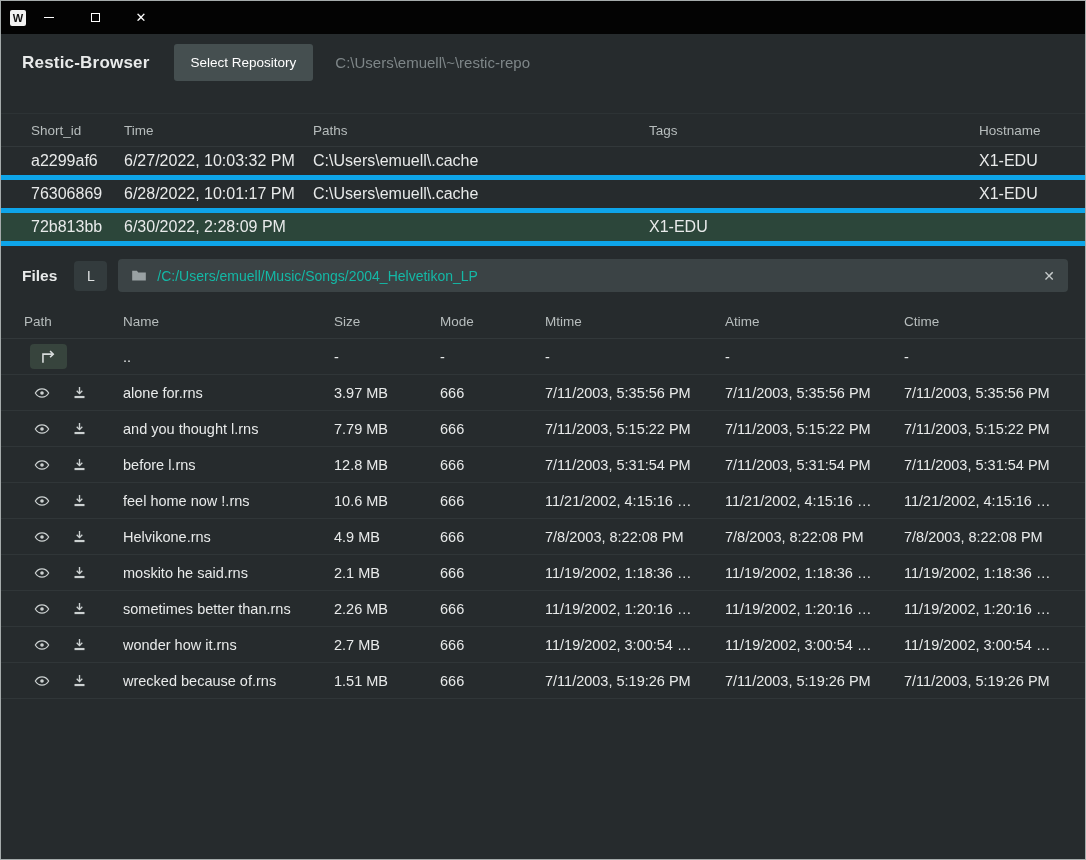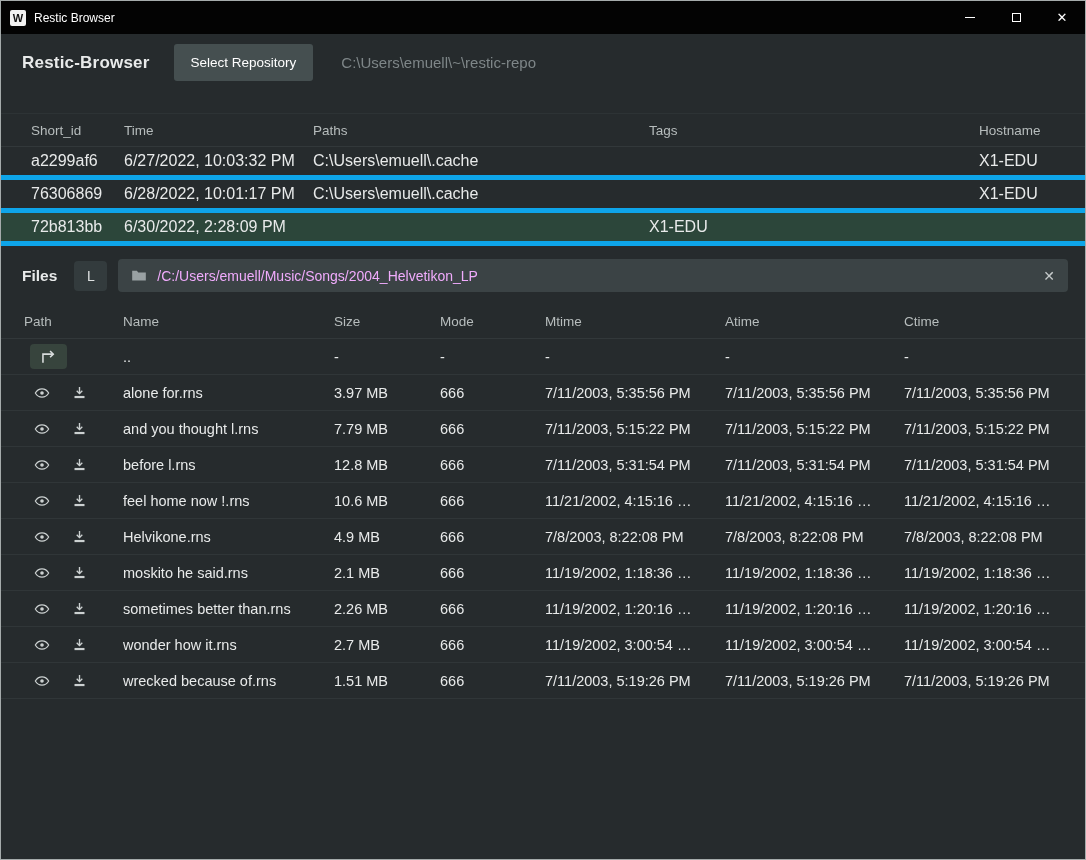--- a/index.html
+++ b/index.html
@@ -21,60 +21,59 @@
   .win-btn { width:46px; height:100%; display:flex; align-items:center; justify-content:center; color:#fff; background:none; border:none; }
   .min-glyph { width:10px; height:1px; background:#fff; display:block; }
   .max-glyph { width:9px; height:9px; border:1px solid #fff; display:block; }
   .close-glyph { font-size:13px; line-height:1; color:#fff; }
 
   
   .toolbar { height:57px; display:flex; align-items:center; padding:8px 21px; }
   .app-title { font-size:17px; font-weight:bold; letter-spacing:.2px; }
   .repo-btn { margin-left:24px; background:#454f50; color:#fff; border:none; border-radius:3px;
               font-family:inherit; font-size:13.5px; font-weight:normal; padding:11px 17px; }
-  .repo-path { margin-left:28px; color:#7e8688; font-size:15px; }
+  .repo-path { margin-left:22px; color:#7e8688; font-size:15px; }
 
   .section-heading { padding:22px 21px 0; font-size:15.5px; font-weight:bold; }
 
   
   .snap-grid { display:grid; grid-template-columns:93px 189px 336px 330px 1fr; padding:0 30px; align-items:center; }
   .file-grid { display:grid; grid-template-columns:99px 211px 106px 105px 180px 179px 1fr; padding:0 23px; align-items:center; }
   .table-header { height:34px; color:#b7bdbd; font-size:13.5px; border-bottom:1px solid #32383a; }
   .snap-header { margin-top:22px; border-top:1px solid #2d3335; }
   .cell { white-space:nowrap; overflow:hidden; text-overflow:ellipsis; padding-right:10px; }
 
   .row { height:33px; font-size:16px; border-bottom:5px solid #0ea5e9; }
   .row.selected { background:#2c463a; }
 
   
   .files-bar { display:flex; align-items:center; padding:13px 17px 13px 21px; }
   .files-heading { font-size:15.5px; font-weight:bold; }
   .list-btn { margin-left:17px; width:33px; height:30px; background:#333b3d; border:none; border-radius:4px;
               color:#dfe2e2; font-family:inherit; font-size:14px; }
   .path-bar { flex:1; margin-left:11px; height:33px; background:#3b4345; border-radius:4px;
               display:flex; align-items:center; padding:0 13px; }
-  .path-text { color:#f0abfc; font-size:14px; margin-left:10px; flex:1; white-space:nowrap; overflow:hidden; text-overflow:ellipsis; }
+  .path-text { color:#14b8a6; font-size:14px; margin-left:10px; flex:1; white-space:nowrap; overflow:hidden; text-overflow:ellipsis; }
   .clear-btn { background:none; border:none; color:#c6cbcb; font-size:14px; font-family:inherit; padding:0 0 0 10px; }
 
   
   .frow { height:36px; font-size:14.5px; border-bottom:1px solid #303638; }
   .path-cell { display:flex; align-items:center; gap:21px; padding-left:9px; overflow:visible; }
   .icon-btn { background:none; border:none; padding:0; display:flex; align-items:center; }
   .up-btn { width:37px; height:25px; background:#37443d; border:none; border-radius:4px;
             display:flex; align-items:center; justify-content:center; margin-left:-3px; }
   .ic { display:flex; align-items:center; }
 </style>
 </head>
 <body>
 
 <div id="window" data-interactable="false">
 
   <div class="titlebar" data-interactable="false">
     <span class="app-logo" data-interactable="false">W</span>
-    <span class="title-text" data-interactable="false">Restic Browser</span>
     <div class="win-controls" data-interactable="false">
       <button class="win-btn" data-interactable="true">
           <span class="min-glyph" data-interactable="false"></span>
         </button>
       <button class="win-btn" data-interactable="true">
           <span class="max-glyph" data-interactable="false"></span>
         </button>
       <button class="win-btn" data-interactable="true">
           <span class="close-glyph" data-interactable="false">✕</span>
         </button>

